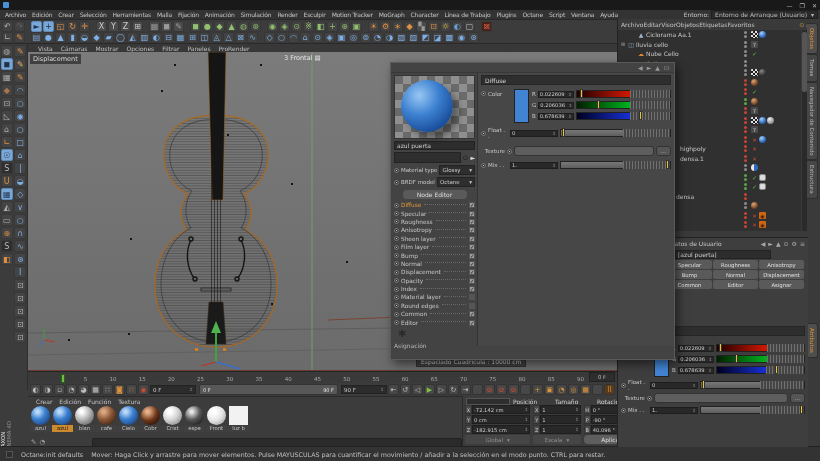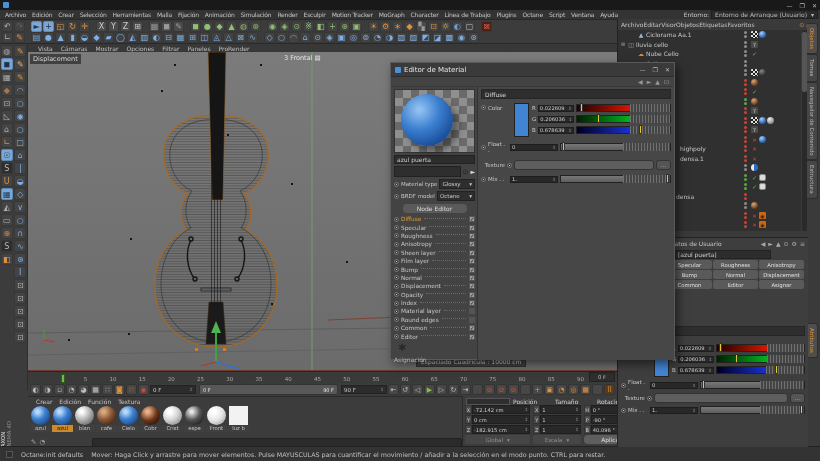--- a/index.html
+++ b/index.html
@@ -1033,29 +1033,20 @@
     <div class="b2">CINEMA 4D</div>
   </div>
 
   <div class="abs statusbar">
     <span class="cb"></span>
     <span>Octane:init defaults</span>
     <span>Mover: Haga Click y arrastre para mover elementos. Pulse MAYUSCULAS para cuantificar el movimiento / añadir a la selección en el modo punto. CTRL para restar.</span>
   </div>
 
   <div class="abs mated">
-    <div class="me-title">
-      <span class="appicon"></span>
-      <span>Editor de Material</span>
-      <span class="wctl">
-        <span>—</span>
-        <span>❐</span>
-        <span>✕</span>
-      </span>
-    </div>
     <div class="me-strip">
         <span>◀</span>
         <span>►</span>
         <span>▲</span>
         <span>⊡</span>
       </div>
     <div class="me-body">
       <div class="me-left">
         <div class="me-prev">
             <div class="me-sphere"></div>

